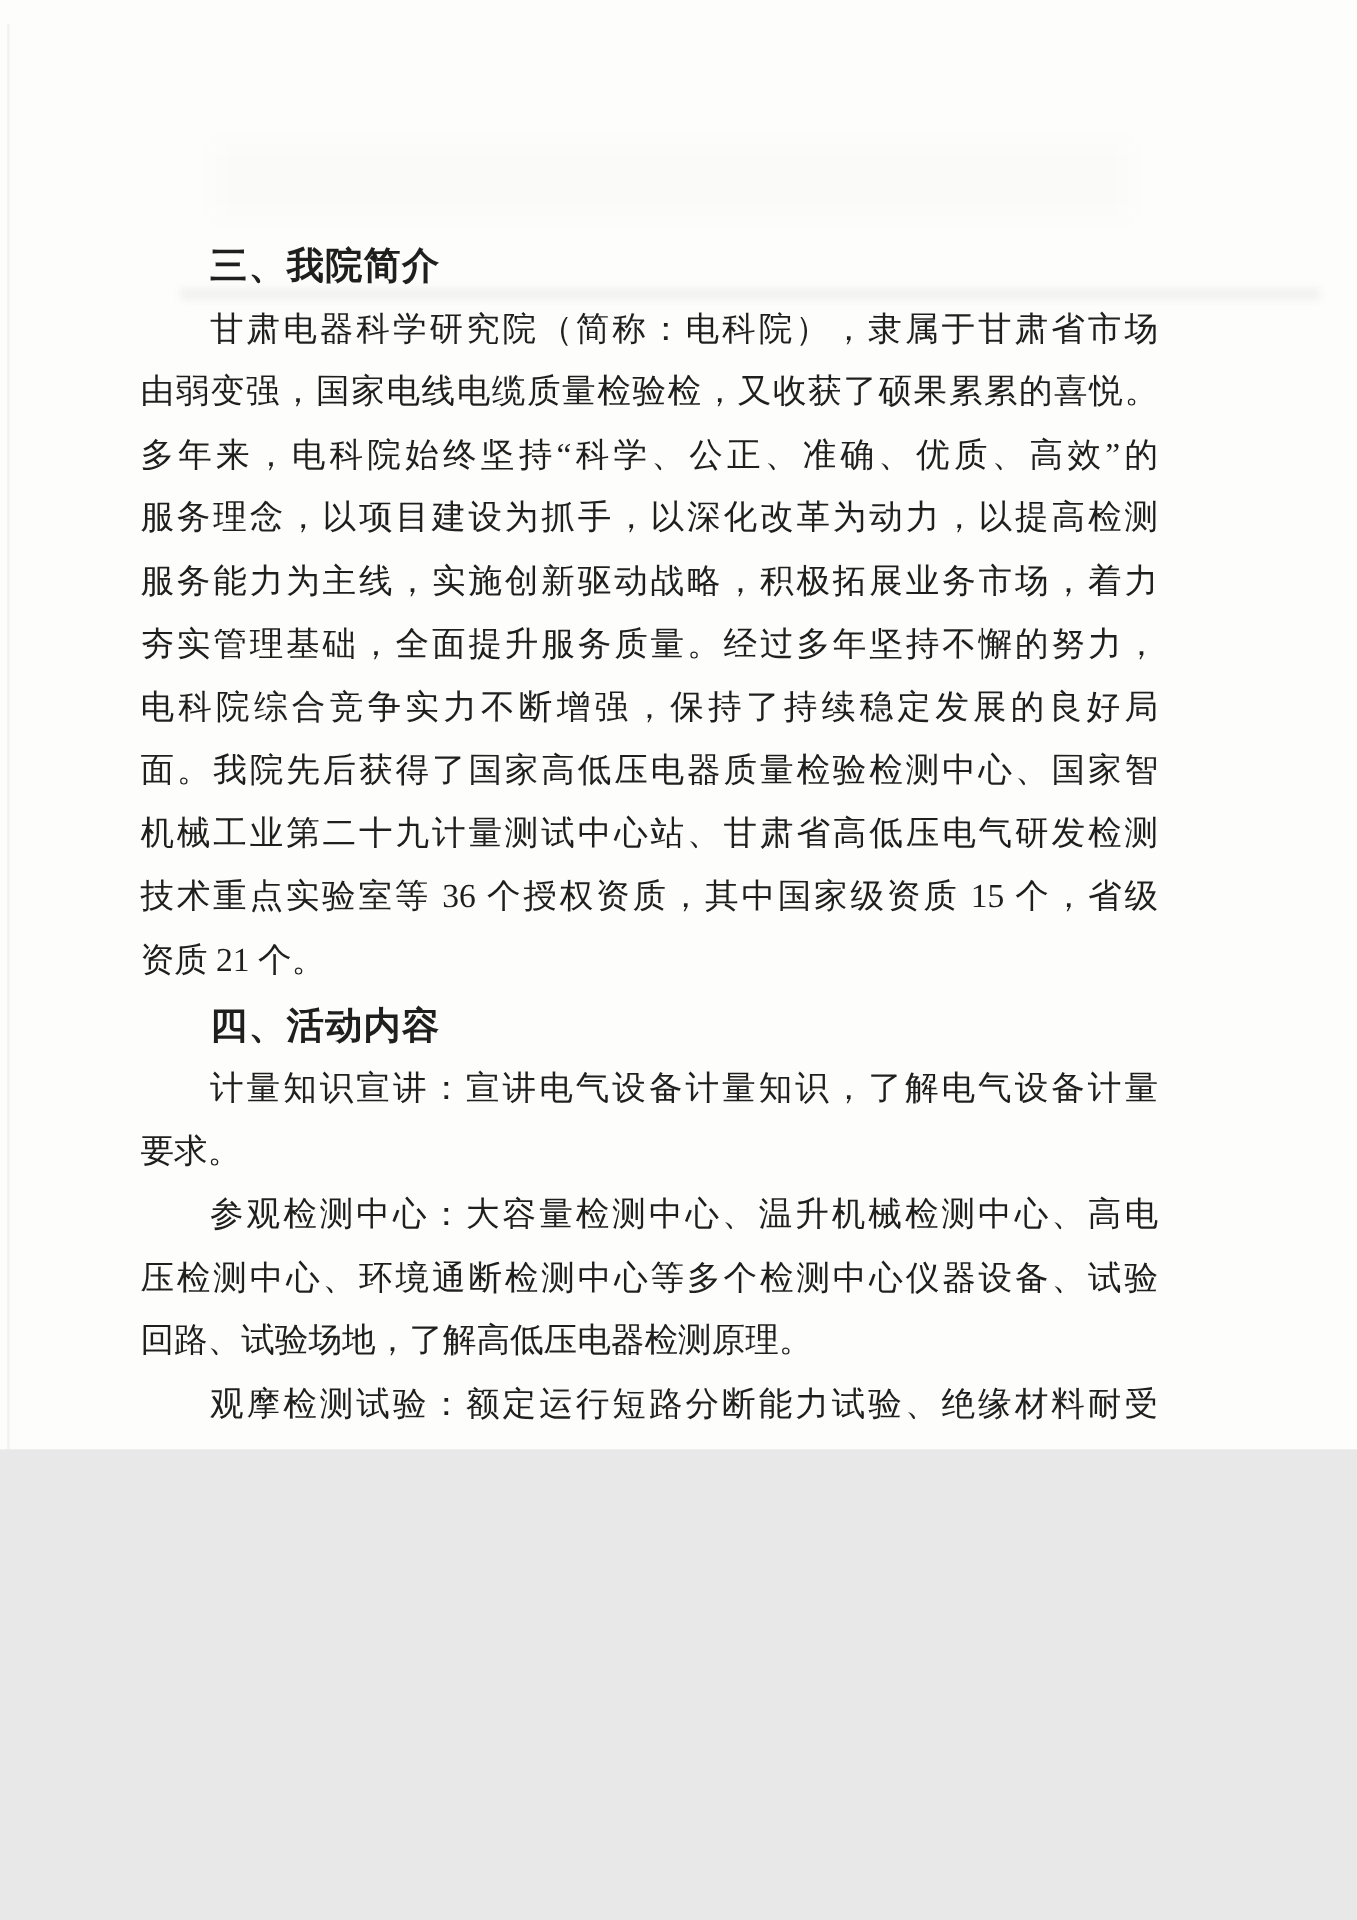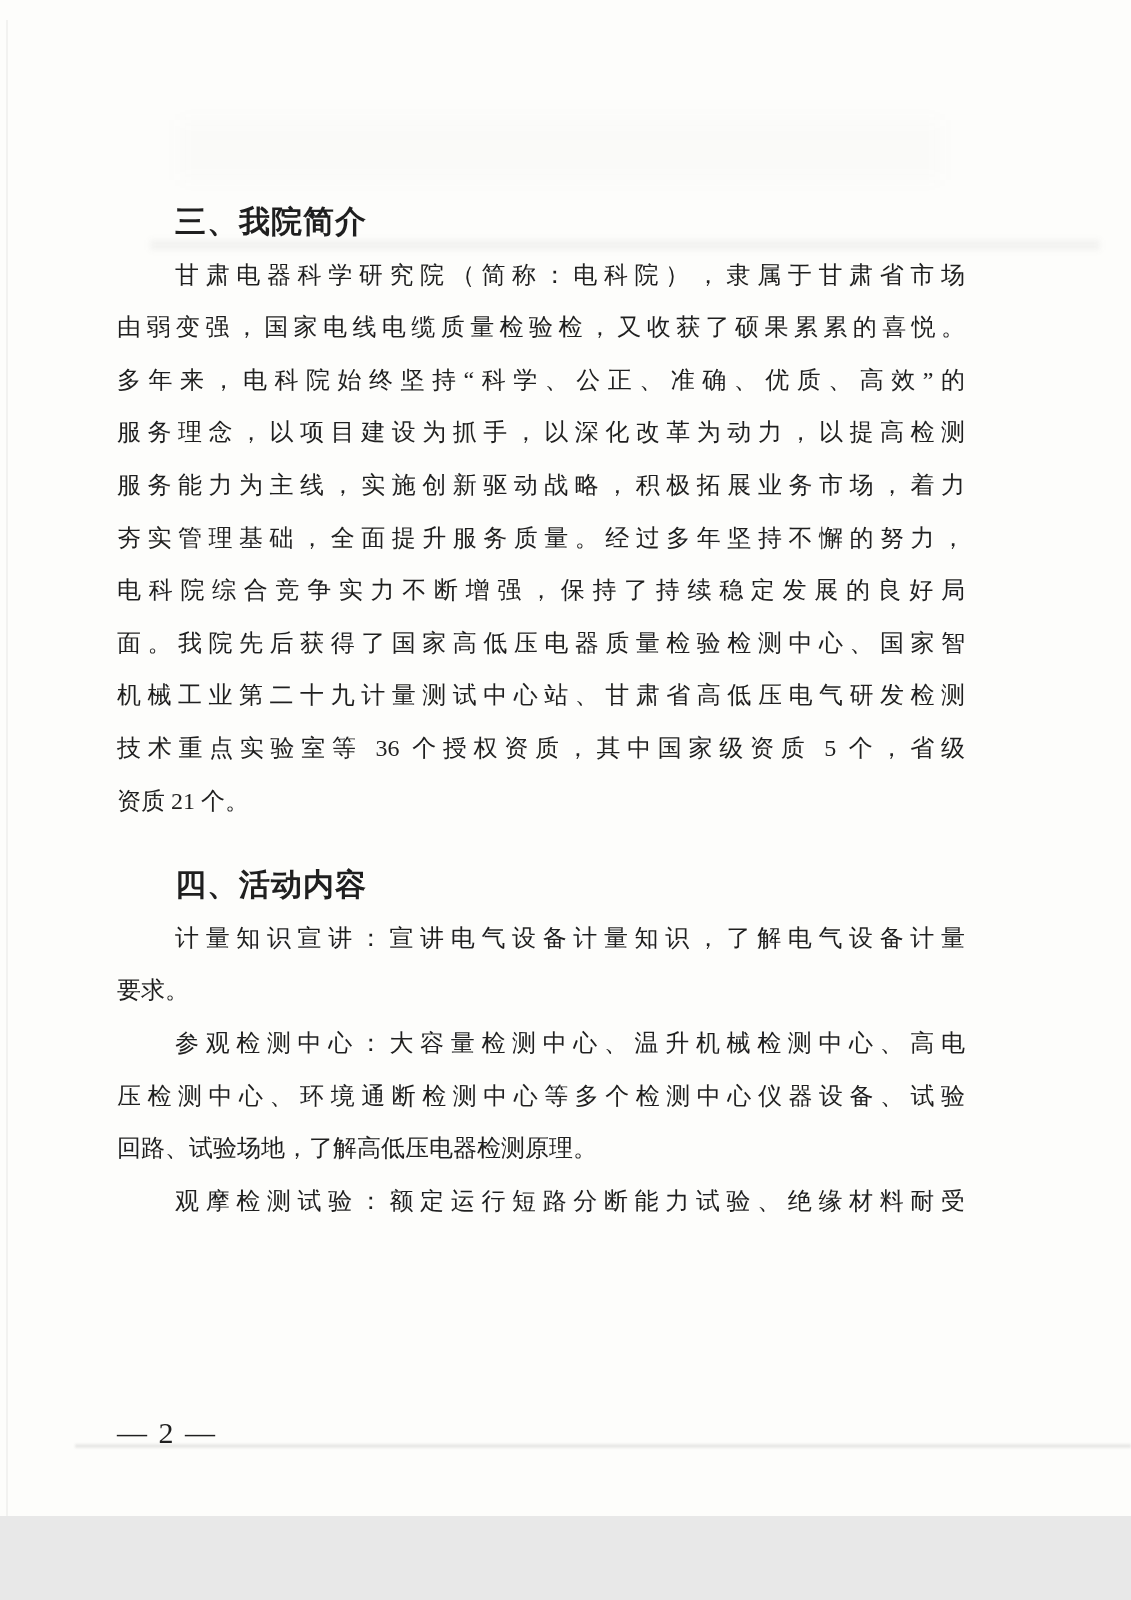--- a/index.html
+++ b/index.html
@@ -1,42 +1,42 @@
 <!DOCTYPE html>
 <html><head>
 <meta charset="utf-8">
 <style>
   html, body { margin: 0; padding: 0; background: #e8e8e8; }
   .page {
     position: relative;
     width: 1131px;
-    height: 1516px;
+    height: 1208px;
     background: #fdfdfb;
     overflow: hidden;
     font-family: "Liberation Serif", "DejaVu Serif", serif;
     color: #1f1f1f;
   }
   .content {
     position: absolute;
     left: 117px;
     top: 196px;
     width: 848px;
   }
   .heading {
     font-family: "Liberation Sans", "DejaVu Sans", sans-serif;
     font-weight: 700;
     font-size: 31px;
     line-height: 52.6px;
     text-indent: 58px;
     letter-spacing: 1px;
     white-space: nowrap;
   }
-  .h2gap { margin-top: 32px; }
+  .h2gap { margin-top: 2px; }
   .line {
-    font-size: 24px;
+    font-size: 28px;
     line-height: 52.6px;
     text-align: justify;
     text-align-last: justify;
     text-justify: inter-ideograph;
   }
   .line.ind { text-indent: 58px; }
   .line.noj { text-align: center; text-align-last: left; }
   .footer {
     position: absolute;
     left: 117px;
@@ -81,21 +81,21 @@
     <div class="heading">三、我院简介</div>
     <div class="line ind">甘肃电器科学研究院（简称：电科院），隶属于甘肃省市场</div>
     <div class="line">由弱变强，国家电线电缆质量检验检，又收获了硕果累累的喜悦。</div>
     <div class="line">多年来，电科院始终坚持“科学、公正、准确、优质、高效”的</div>
     <div class="line">服务理念，以项目建设为抓手，以深化改革为动力，以提高检测</div>
     <div class="line">服务能力为主线，实施创新驱动战略，积极拓展业务市场，着力</div>
     <div class="line">夯实管理基础，全面提升服务质量。经过多年坚持不懈的努力，</div>
     <div class="line">电科院综合竞争实力不断增强，保持了持续稳定发展的良好局</div>
     <div class="line">面。我院先后获得了国家高低压电器质量检验检测中心、国家智</div>
     <div class="line">机械工业第二十九计量测试中心站、甘肃省高低压电气研发检测</div>
-    <div class="line">技术重点实验室等 36 个授权资质，其中国家级资质 5 个，省级</div>
+    <div class="line">技术重点实验室等 36 个授权资质，其中国家级资质 15 个，省级</div>
     <div class="line noj">资质 21 个。</div>
     <div class="heading h2gap">四、活动内容</div>
     <div class="line ind">计量知识宣讲：宣讲电气设备计量知识，了解电气设备计量</div>
     <div class="line noj">要求。</div>
     <div class="line ind">参观检测中心：大容量检测中心、温升机械检测中心、高电</div>
     <div class="line">压检测中心、环境通断检测中心等多个检测中心仪器设备、试验</div>
     <div class="line noj">回路、试验场地，了解高低压电器检测原理。</div>
     <div class="line ind">观摩检测试验：额定运行短路分断能力试验、绝缘材料耐受</div>
   </div>
 

